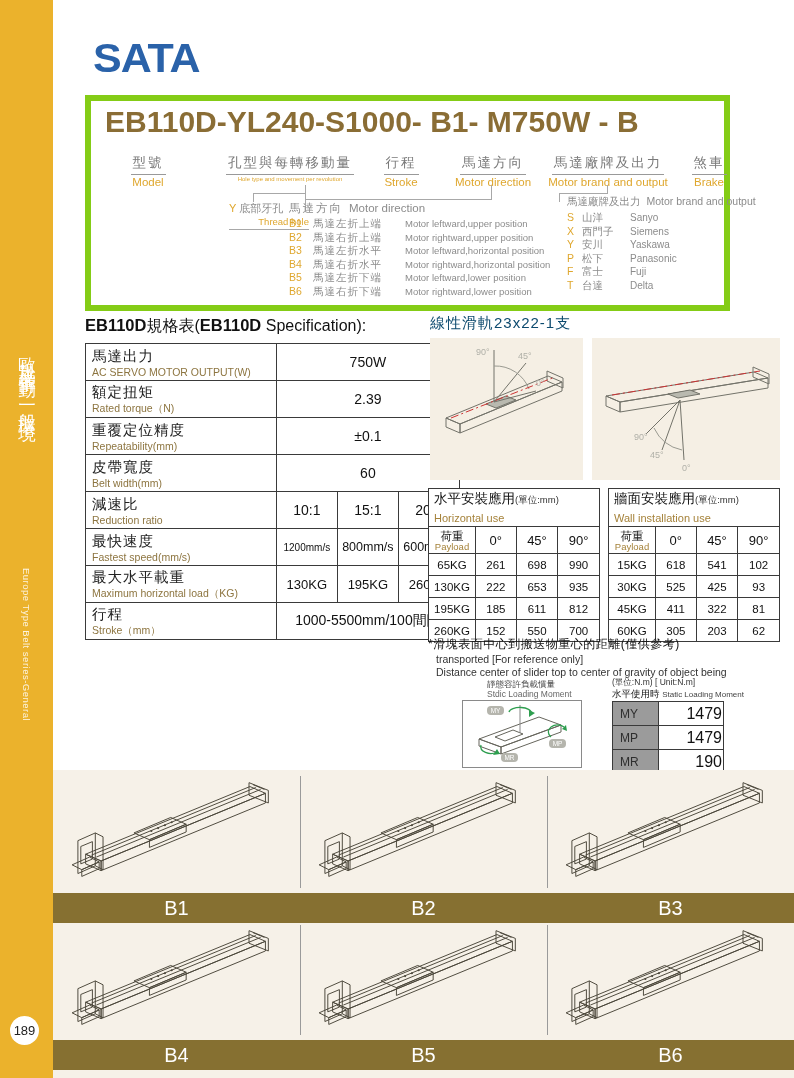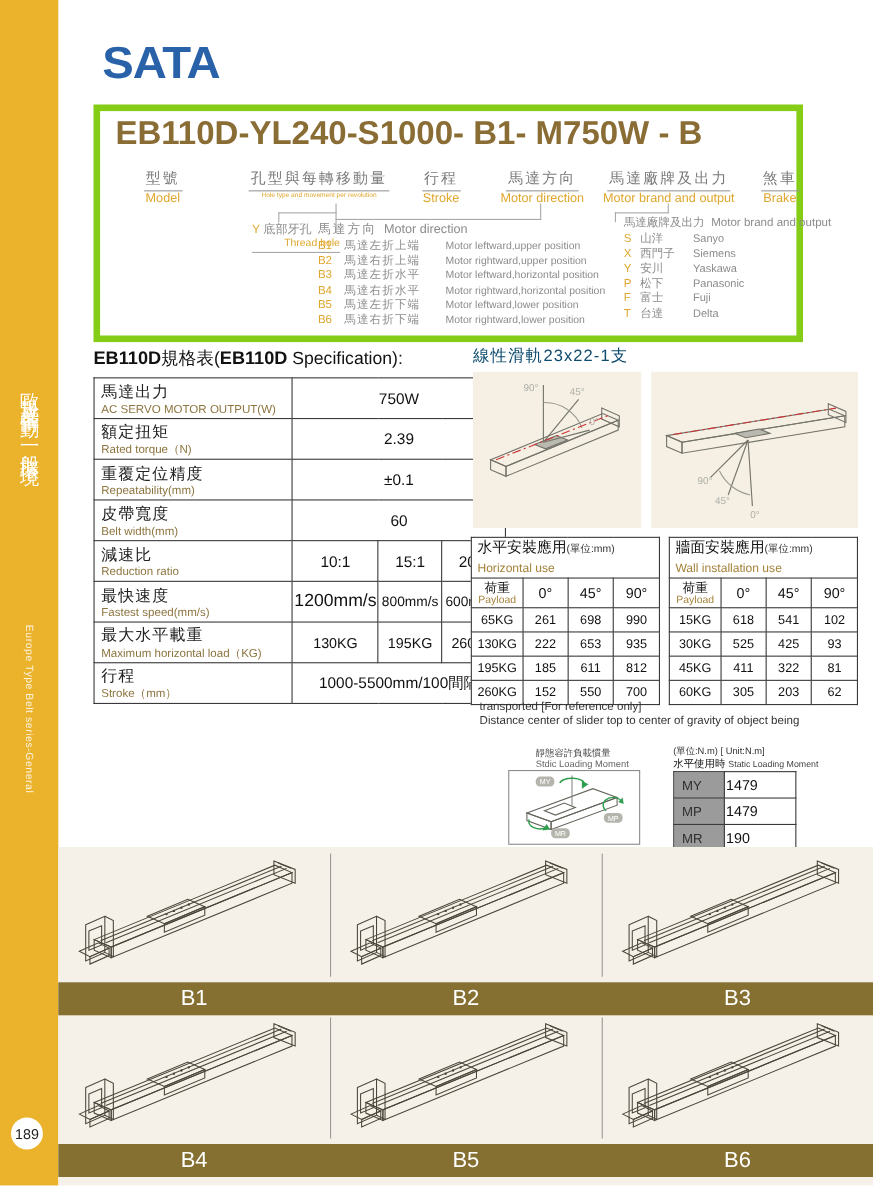--- a/index.html
+++ b/index.html
@@ -72,21 +72,21 @@
   #footnote .fn-en{font-size:10.5px;color:#333;margin-left:8px;line-height:12.5px;}
   #momlbl{position:absolute;left:487px;top:679px;font-size:8.5px;color:#444;line-height:10px;}
   #momlbl .l2{color:#666;}
   #mombox{position:absolute;left:462px;top:700px;width:118px;height:66px;border:1px solid #8a8a8a;background:#fff;}
   #momunit{position:absolute;left:612px;top:677px;font-size:8.5px;color:#333;}
   #momuse{position:absolute;left:612px;top:688px;font-size:9.5px;color:#111;}
   #momuse .u-en{font-size:8px;color:#444;}
   #momtab{position:absolute;left:612px;top:701px;width:112px;}
   #momtab td{border:1px solid #3a3a3a;height:21px;}
   #momtab td.k{width:37px;background:#9B9B9B;color:#2e2e2e;font-size:12px;padding-left:7px;}
-  #momtab td.v{text-align:left;font-size:13px;color:#111;}
+  #momtab td.v{text-align:right;font-size:16px;color:#111;}
   
   #products{position:absolute;left:53px;top:770px;width:741px;height:308px;background:#F6F1E8;}
   .bar{position:absolute;left:0;width:741px;height:30px;background:#867031;display:flex;}
   .bar span{flex:1;text-align:center;color:#fff;font-size:20px;line-height:30px;}
   #bar1{top:123px;} #bar2{top:270px;}
   .vdiv{position:absolute;width:1px;background:#9a9a9a;}
   .cell{position:absolute;width:239px;height:116px;}
   .anglbl{fill:#b0b0a8;font-size:9px;font-family:"Liberation Sans",sans-serif;}
   svg{display:block;}
 </style>
@@ -259,21 +259,21 @@
           </td>
       <td class="val">10:1</td>
           <td class="val">15:1</td>
           <td class="val">20:1</td>
     </tr>
     <tr>
       <td class="lbl">
             <div class="lcn">最快速度</div>
             <div class="len">Fastest speed(mm/s)</div>
           </td>
-      <td class="val" style="font-size:16px;margin-left:47px;">1200mm/s</td>
+      <td class="val" style="font-size:10px;margin-left:47px;">1200mm/s</td>
           <td class="val" style="font-size:12.5px;">800mm/s</td>
           <td class="val" style="font-size:12.5px;">600mm/s</td>
     </tr>
     <tr>
       <td class="lbl">
             <div class="lcn">最大水平載重</div>
             <div class="len">Maximum horizontal load（KG)</div>
           </td>
       <td class="val" style="font-size:13px;">130KG</td>
           <td class="val" style="font-size:13px;">195KG</td>
@@ -407,20 +407,21 @@
     <tr class="drow">
           <td>60KG</td>
           <td>305</td>
           <td>203</td>
           <td>62</td>
         </tr>
   </tbody>
     </table>
 
   <div id="footnote">
+    <div class="fn-cn">*滑塊表面中心到搬送物重心的距離(僅供參考)</div>
     <div class="fn-en">transported [For reference only]</div>
     <div class="fn-en">Distance center of slider top to center of gravity of object being</div>
   </div>
 
   <div id="momlbl">
     <div>靜態容許負載慣量</div>
     <div class="l2">Stdic Loading Moment</div>
   </div>
   <div id="mombox">
     <svg width="118" height="64" viewBox="0 0 118 64">

